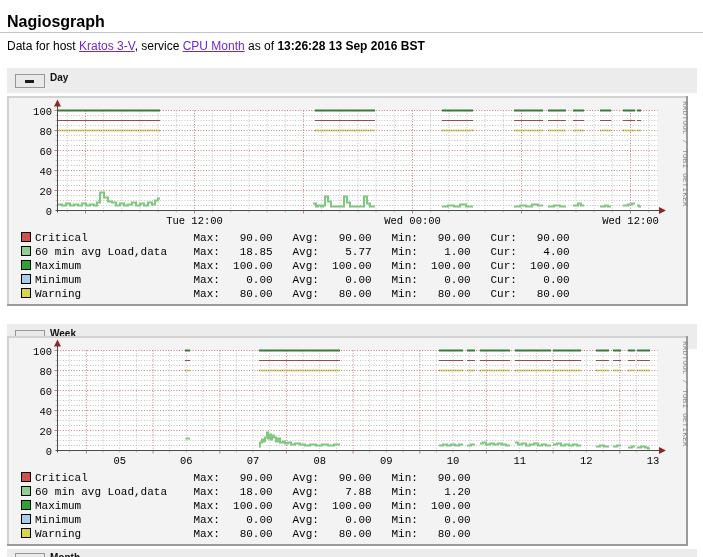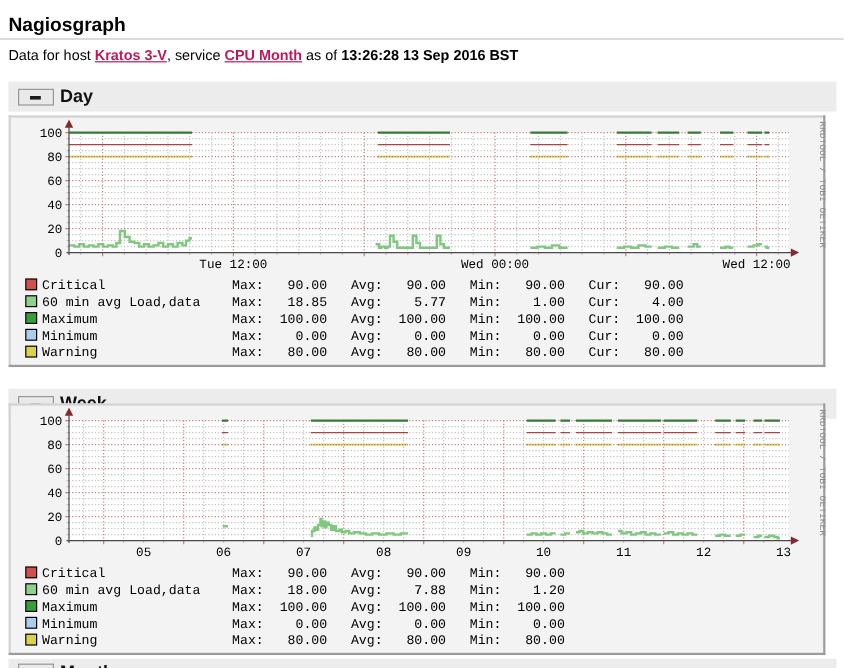--- a/index.html
+++ b/index.html
@@ -1,23 +1,23 @@
 <!DOCTYPE html>
 <html><head><meta charset="utf-8"><title>Nagiosgraph</title>
 <style>
 html,body{margin:0;padding:0;background:#fff;}
 #page{position:relative;width:703px;height:557px;overflow:hidden;font-family:"Liberation Sans",sans-serif;background:#fff;}
 h1.t{position:absolute;left:7px;top:14px;margin:0;font-size:16px;font-weight:bold;line-height:16px;color:#000;}
 .rule{position:absolute;left:0;top:32px;width:703px;height:1px;background:#c4c4c4;}
 .info{position:absolute;left:7px;top:40px;font-size:12px;line-height:12px;color:#000;}
-.info a{color:#be185d;font-weight:bold;}
+.info a{color:#6d28d9;font-weight:normal;}
 .bar{position:absolute;left:7px;width:690px;background:#ececec;}
 .btn{position:absolute;left:8px;width:28px;height:12px;background:#e9e9e9;border:1px solid #979797;}
 .minus{position:absolute;left:9px;top:5px;width:9px;height:3px;background:#1a1a1a;}
-.barlabel{position:absolute;left:43px;top:4px;font-size:15px;font-weight:bold;color:#111;}
+.barlabel{position:absolute;left:43px;top:4px;font-size:10px;font-weight:bold;color:#111;}
 .graph{position:absolute;left:7px;}
 </style></head>
 <body>
 <div id="page">
 <h1 class="t">Nagiosgraph</h1>
 <div class="rule"></div>
 <div class="info">Data for host <a href="#">Kratos 3-V</a>, service <a href="#">CPU Month</a> as of <b>13:26:28 13 Sep 2016 BST</b></div>
 <div class="bar" style="top:68px;height:25px">
 <div class="btn" style="top:5.5px">
         <div class="minus"></div>

